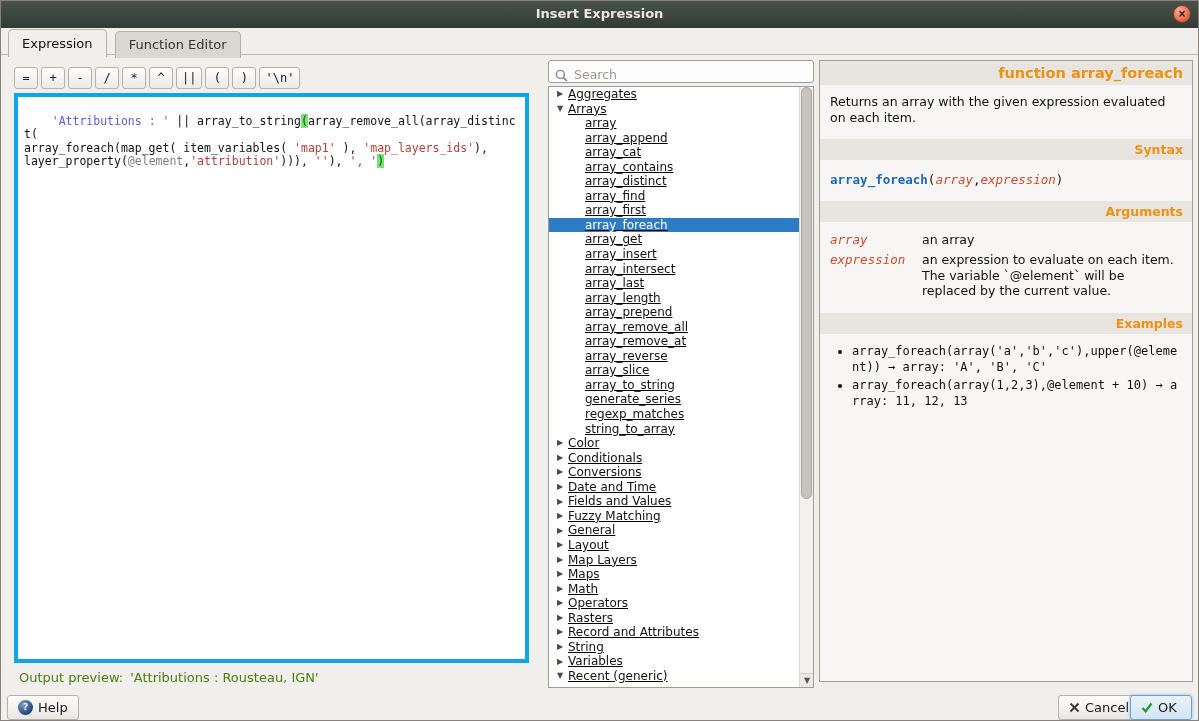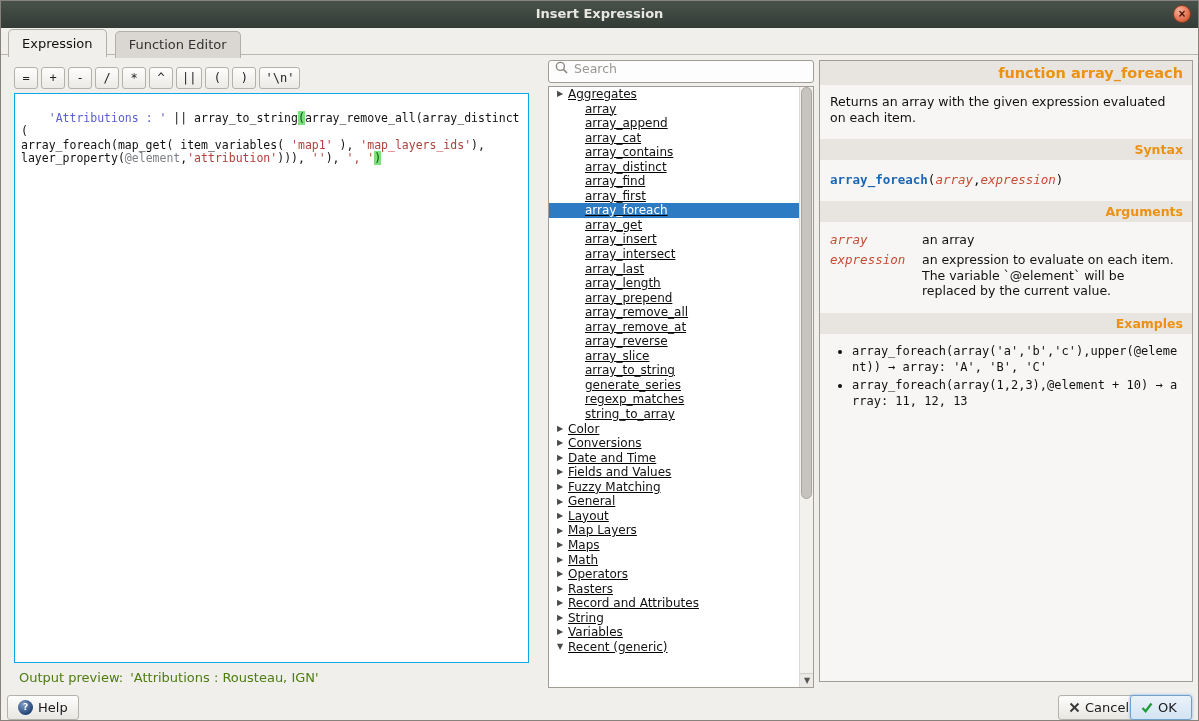--- a/index.html
+++ b/index.html
@@ -15,31 +15,31 @@
   .tabbar { position:absolute; top:28px; left:7px; z-index:3; }
   .tab { display:inline-block; padding:5px 13px 6px; font-size:13px; color:#333; background:#dad7d2; border:1px solid #b3afa9; border-bottom:none; border-radius:5px 5px 0 0; margin-right:3px; position:relative; top:1px; }
   .tab.active { background:#f0efec; top:0; padding-top:6px; color:#101010; z-index:4; }
   .notebook-line { position:absolute; top:53px; left:0; width:1199px; border-top:1px solid #bab6b0; z-index:1; }
 
   
   .op-toolbar { position:absolute; top:66px; left:13px; display:flex; gap:3px; z-index:2; }
   .op-btn { min-width:24px; height:22px; font-size:12px; font-family:"DejaVu Sans Mono", "Liberation Mono", monospace; background:linear-gradient(#fdfdfc, #eceae6); border:1px solid #b5b1ab; border-radius:3px; color:#222; padding:0 5px; }
 
   
-  .expr-editor { position:absolute; top:92px; left:13px; width:515px; height:570px; background:#fff; border:1px solid #0ea5e9; font-family:"DejaVu Sans Mono", "Liberation Mono", monospace; font-size:11.5px; line-height:13.5px; padding:4px 6px; white-space:pre-wrap; word-break:break-all; color:#111; cursor:text; }
+  .expr-editor { position:absolute; top:92px; left:13px; width:515px; height:570px; background:#fff; border:4px solid #0ea5e9; font-family:"DejaVu Sans Mono", "Liberation Mono", monospace; font-size:11.5px; line-height:13.5px; padding:4px 6px; white-space:pre-wrap; word-break:break-all; color:#111; cursor:text; }
   .tok-str-a { color:#5a5fd0; }
   .tok-str-b { color:#b0413c; }
   .tok-var   { color:#7b7f85; }
   .tok-brace { background:#7de07d; color:#0a4f0a; }
 
   .output-preview { position:absolute; top:669px; left:18px; font-size:13px; color:#4d7c0f; }
   .output-preview .val { margin-left:7px; }
 
   
-  .search-box { position:absolute; top:59px; left:547px; width:266px; height:23px; background:#fdfdfd; border:1px solid #a19c95; border-radius:3px; display:flex; align-items:flex-start; padding:0 6px; }
+  .search-box { position:absolute; top:59px; left:547px; width:266px; height:23px; background:#fdfdfd; border:1px solid #a19c95; border-radius:3px; display:flex; align-items:flex-end; padding:0 6px; }
   .search-box svg { flex:0 0 auto; }
   .search-box input { border:none; outline:none; background:transparent; font-size:12.5px; margin-left:6px; width:220px; color:#333; font-family:inherit; }
   .search-box input::placeholder { color:#9a9792; }
 
   .tree { position:absolute; top:85px; left:547px; width:266px; height:602px; background:#ffffff; border:1px solid #a19c95; overflow:hidden; }
   .tree-rows { position:absolute; top:0; left:0; width:calc(100% - 14px);text-decoration:underline; }
   .tree-row { height:14.55px; line-height:14.55px; font-size:12px; color:#111; white-space:nowrap; cursor:default; }
   .tree-row.selected { background:#2d7cc3; }
   .tree-row.selected .tree-label-fn { color:#ffffff; }
   .tree-arrow { display:inline-block; width:12px; margin-left:5px; font-size:8px; color:#4a4a4a; text-align:center; vertical-align:middle; }
@@ -116,20 +116,21 @@
     <svg width="13" height="13" viewBox="0 0 13 13">
         <circle cx="5.4" cy="5.4" r="4" fill="none" stroke="#8a877f" stroke-width="1.4"></circle>
         <line x1="8.4" y1="8.4" x2="12" y2="12" stroke="#8a877f" stroke-width="1.6"></line>
       </svg>
     <input type="text" placeholder="Search" style="">
   </div>
 
   <div class="tree">
     <div class="tree-rows">
         <div class="tree-row"><span class="tree-arrow">▶</span><span class="tree-label-group">Aggregates</span></div>
+        <div class="tree-row"><span class="tree-arrow">▼</span><span class="tree-label-group">Arrays</span></div>
         <div class="tree-row"><span class="tree-label-fn">array</span></div>
         <div class="tree-row"><span class="tree-label-fn">array_append</span></div>
         <div class="tree-row"><span class="tree-label-fn">array_cat</span></div>
         <div class="tree-row"><span class="tree-label-fn">array_contains</span></div>
         <div class="tree-row"><span class="tree-label-fn">array_distinct</span></div>
         <div class="tree-row"><span class="tree-label-fn">array_find</span></div>
         <div class="tree-row"><span class="tree-label-fn">array_first</span></div>
         <div class="tree-row selected"><span class="tree-label-fn">array_foreach</span></div>
         <div class="tree-row"><span class="tree-label-fn">array_get</span></div>
         <div class="tree-row"><span class="tree-label-fn">array_insert</span></div>
@@ -139,20 +140,21 @@
         <div class="tree-row"><span class="tree-label-fn">array_prepend</span></div>
         <div class="tree-row"><span class="tree-label-fn">array_remove_all</span></div>
         <div class="tree-row"><span class="tree-label-fn">array_remove_at</span></div>
         <div class="tree-row"><span class="tree-label-fn">array_reverse</span></div>
         <div class="tree-row"><span class="tree-label-fn">array_slice</span></div>
         <div class="tree-row"><span class="tree-label-fn">array_to_string</span></div>
         <div class="tree-row"><span class="tree-label-fn">generate_series</span></div>
         <div class="tree-row"><span class="tree-label-fn">regexp_matches</span></div>
         <div class="tree-row"><span class="tree-label-fn">string_to_array</span></div>
         <div class="tree-row"><span class="tree-arrow">▶</span><span class="tree-label-group">Color</span></div>
+        <div class="tree-row"><span class="tree-arrow">▶</span><span class="tree-label-group">Conditionals</span></div>
         <div class="tree-row"><span class="tree-arrow">▶</span><span class="tree-label-group">Conversions</span></div>
         <div class="tree-row"><span class="tree-arrow">▶</span><span class="tree-label-group">Date and Time</span></div>
         <div class="tree-row"><span class="tree-arrow">▶</span><span class="tree-label-group">Fields and Values</span></div>
         <div class="tree-row"><span class="tree-arrow">▶</span><span class="tree-label-group">Fuzzy Matching</span></div>
         <div class="tree-row"><span class="tree-arrow">▶</span><span class="tree-label-group">General</span></div>
         <div class="tree-row"><span class="tree-arrow">▶</span><span class="tree-label-group">Layout</span></div>
         <div class="tree-row"><span class="tree-arrow">▶</span><span class="tree-label-group">Map Layers</span></div>
         <div class="tree-row"><span class="tree-arrow">▶</span><span class="tree-label-group">Maps</span></div>
         <div class="tree-row"><span class="tree-arrow">▶</span><span class="tree-label-group">Math</span></div>
         <div class="tree-row"><span class="tree-arrow">▶</span><span class="tree-label-group">Operators</span></div>

